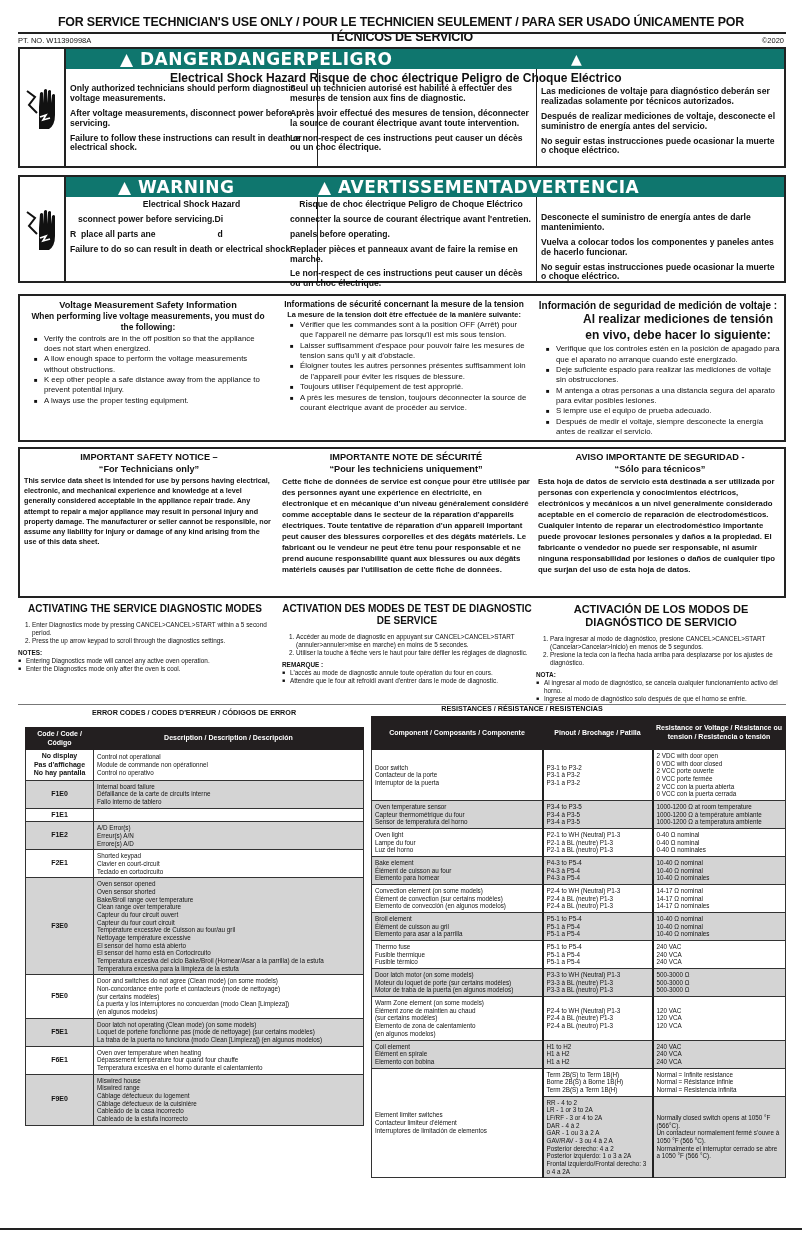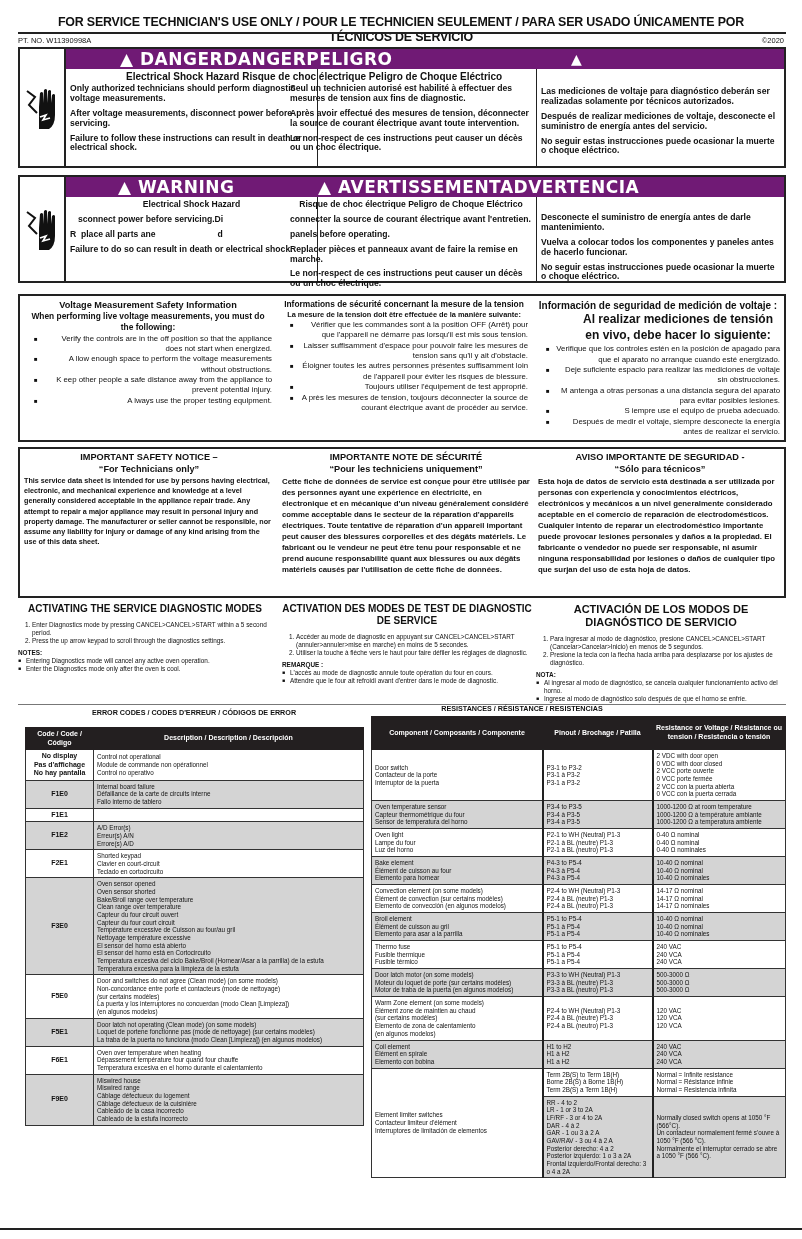--- a/index.html
+++ b/index.html
@@ -7,37 +7,37 @@
   body { font-family: "Liberation Sans", sans-serif; color: #111; position: relative; }
   .abs { position: absolute; }
   .top-title { left: 0; top: 14px; width: 802px; text-align: center; font-size: 13.5px; font-weight: bold; letter-spacing: -0.2px; transform: scaleX(0.92); }
   .top-rule { left: 18px; top: 32px; width: 768px; height: 2px; background: #222; }
   .ptno { left: 18px; top: 36px; font-size: 7.5px; }
   .copy { right: 18px; top: 36px; font-size: 7.5px; }
 
   
   .hazard { left: 18px; width: 768px; border: 2px solid #222; }
   .hazard .iconcell { position: absolute; left: 0; top: 0; bottom: 0; width: 46px; border-right: 2px solid #222; background: #fff; display: flex; align-items: center; justify-content: center; }
-  .hazard .band { position: absolute; left: 46px; right: 0; top: 0; height: 20px; background: #701a75; color: #fff; font-weight: bold; font-family: "DejaVu Sans", sans-serif; font-size: 17px; letter-spacing: 0.5px; line-height: 20px; }
+  .hazard .band { position: absolute; left: 46px; right: 0; top: 0; height: 20px; background: #0f766e; color: #fff; font-weight: bold; font-family: "DejaVu Sans", sans-serif; font-size: 17px; letter-spacing: 0.5px; line-height: 20px; }
   .hazard .band span { position: absolute; top: 0; }
   .hazard .cols { position: absolute; left: 46px; right: 0; top: 20px; bottom: 0; }
   .hazard .col { position: absolute; top: 0; bottom: 0; padding: 2px 4px; font-size: 8.6px; font-weight: bold; line-height: 1.15; }
   .hazard .col p { margin-bottom: 5px; }
   .hazard .col.c1 { left: 0; width: 252px; border-right: 1.5px solid #222; }
   .hazard .col.c2 { left: 220px; width: 251px; border-right: 1.5px solid #222; }
   .hazard .col.c3 { left: 471px; right: 0; }
-  .subh { position: absolute; font-size: 10px; font-weight: bold; white-space: nowrap; }
+  .subh { position: absolute; font-size: 12px; font-weight: bold; white-space: nowrap; margin-left: 44px; }
 
   
   .box { left: 18px; width: 768px; border: 2px solid #222; }
   .box .c { position: absolute; top: 0; padding: 3px 4px; font-size: 7.8px; line-height: 1.33; }
   .box h3 { font-size: 9.2px; text-align: center; font-weight: bold; }
   .box .lead { font-weight: bold; font-size: 8.4px; text-align: center; }
   .box ul { list-style: none; padding-left: 10px; }
-  .box li { position: relative; padding-left: 10px; text-align: right; }
+  .box li { position: relative; padding-left: 10px; }
   .box li::before { content: "\25A0"; position: absolute; left: 0; top: 0; font-size: 6px; line-height: 10px; }
   .notice .c { font-size: 7.8px; font-weight: bold; line-height: 1.42; }
   .notice h3 { font-size: 9.2px; line-height: 1.3; }
 
   
   .diag { top: 603px; font-size: 6.4px; line-height: 1.25; }
   .diag h2 { font-size: 10px; font-weight: bold; text-align: center; line-height: 1.2; margin-bottom: 6px; }
   .diag ol { padding-left: 10px; }
   .diag ol li { margin-left: 4px; }
   .diag .notes { font-weight: bold; margin-top: 4px; }

